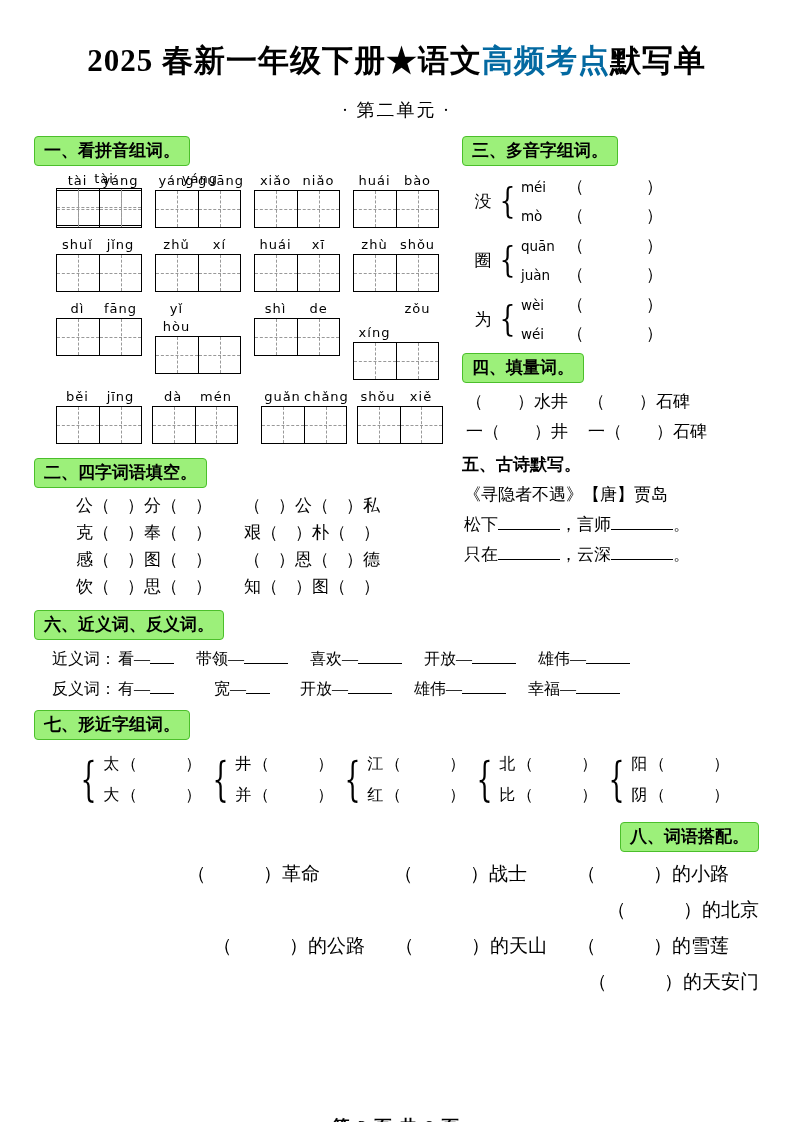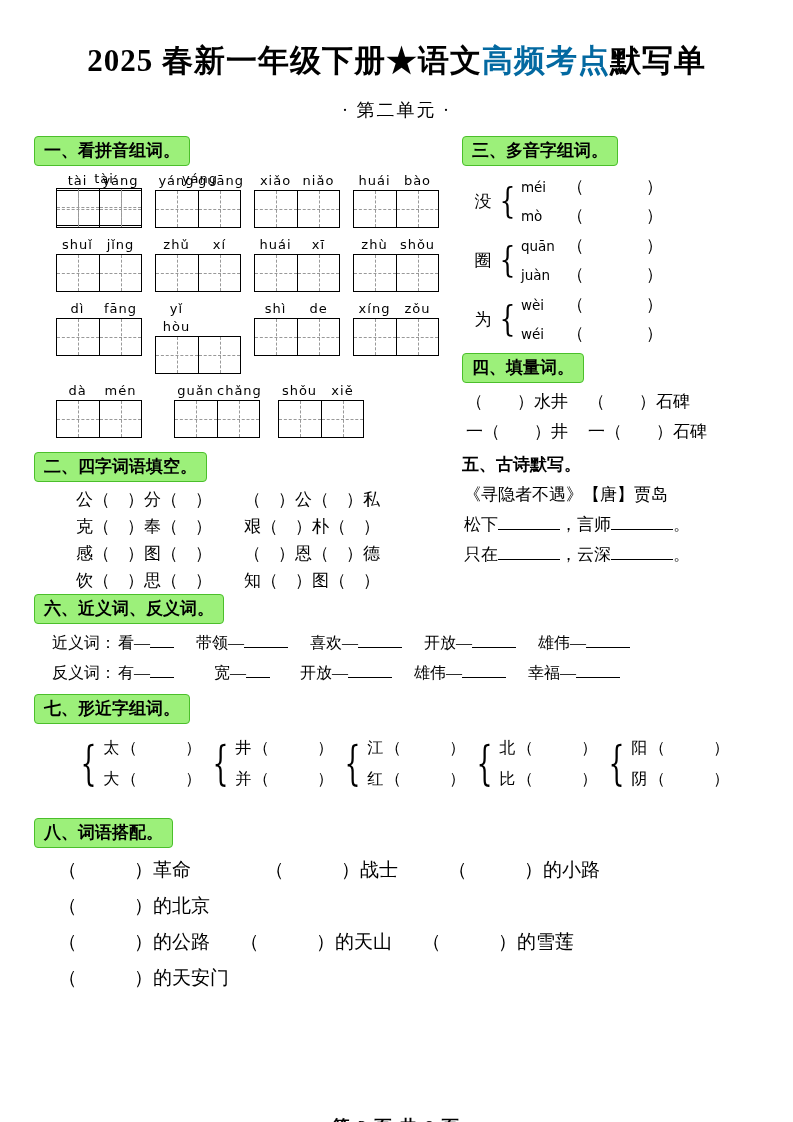--- a/index.html
+++ b/index.html
@@ -386,33 +386,43 @@
             <div class="py" style="width:43px;">shì</div>
             <div class="py" style="width:43px;">de</div>
           </div>
           <div class="boxpair">
               <div class="half"></div>
               <div class="half"></div>
             </div>
         </div>
         <div class="pycell" style="width:104px;">
           <div style="display:flex;">
-            <div class="py" style="width:43px;">xíng</div>
+            <div class="py" style="width:43px;margin-top:24px;">xíng</div>
             <div class="py" style="width:43px;">zǒu</div>
           </div>
           <div class="boxpair">
               <div class="half"></div>
               <div class="half"></div>
             </div>
         </div>
       </div>
       <div class="pyrow-sp"></div>
 
       
       <div class="pyrow">
+        <div class="pycell" style="width:104px;">
+          <div style="display:flex;">
+            <div class="py" style="width:43px;">běi</div>
+            <div class="py" style="width:43px;">jīng</div>
+          </div>
+          <div class="boxpair">
+              <div class="half"></div>
+              <div class="half"></div>
+            </div>
+        </div>
         <div class="pycell" style="width:104px;">
           <div style="display:flex;">
             <div class="py" style="width:43px;">dà</div>
             <div class="py" style="width:43px;">mén</div>
           </div>
           <div class="boxpair">
               <div class="half"></div>
               <div class="half"></div>
             </div>
         </div>
@@ -506,21 +516,21 @@
       
       <div class="plainhead">五、古诗默写。</div>
       <div class="poem">
         <div>《寻隐者不遇》【唐】贾岛</div>
         <div><span>松下</span><span class="blank"></span><span>，言师</span><span class="blank"></span><span>。</span></div>
         <div><span>只在</span><span class="blank"></span><span>，云深</span><span class="blank"></span><span>。</span></div>
       </div>
     </div>
   </div>
 
-  <div style="">
+  <div style="margin-top:10px;">
     <div class="chip">六、近义词、反义词。</div>
     <div class="syn">
       <div>
         <span class="lbl">近义词：</span><span class="item">看—</span><span class="b-s"></span><span class="sep"></span><span class="item">带领—</span><span class="b-m"></span><span class="sep"></span><span class="item">喜欢—</span><span class="b-m"></span><span class="sep"></span><span class="item">开放—</span><span class="b-m"></span><span class="sep"></span><span class="item">雄伟—</span><span class="b-m"></span>
       </div>
       <div>
         <span class="lbl">反义词：</span><span class="item">有—</span><span class="b-s"></span><span class="sep" style="width:40px;"></span><span class="item">宽—</span><span class="b-s"></span><span class="sep" style="width:30px;"></span><span class="item">开放—</span><span class="b-m"></span><span class="sep"></span><span class="item">雄伟—</span><span class="b-m"></span><span class="sep"></span><span class="item">幸福—</span><span class="b-m"></span>
       </div>
     </div>
   </div>
@@ -559,21 +569,21 @@
       <div class="xj-group">
         <div class="xj-brace">{</div>
         <div class="xj-rows">
           <div class="xj-line"><span class="c">阳</span><span class="p">（　　　）</span></div>
           <div class="xj-line"><span class="c">阴</span><span class="p">（　　　）</span></div>
         </div>
       </div>
     </div>
   </div>
 
-  <div style="margin-top:24px;">
+  <div style="margin-top:12px;text-align:right;">
     <div class="chip">八、词语搭配。</div>
     <div class="dapei">
       <div>
         <span class="cell">（　　　）革命</span><span class="pp"></span><span class="cell">（　　　）战士</span><span class="pp" style="width:50px;"></span><span class="cell">（　　　）的小路</span><span class="pp" style="width:30px;"></span><span class="cell">（　　　）的北京</span>
       </div>
       <div>
         <span class="cell">（　　　）的公路</span><span class="pp" style="width:30px;"></span><span class="cell">（　　　）的天山</span><span class="pp" style="width:30px;"></span><span class="cell">（　　　）的雪莲</span><span class="pp" style="width:30px;"></span><span class="cell">（　　　）的天安门</span>
       </div>
     </div>
   </div>

